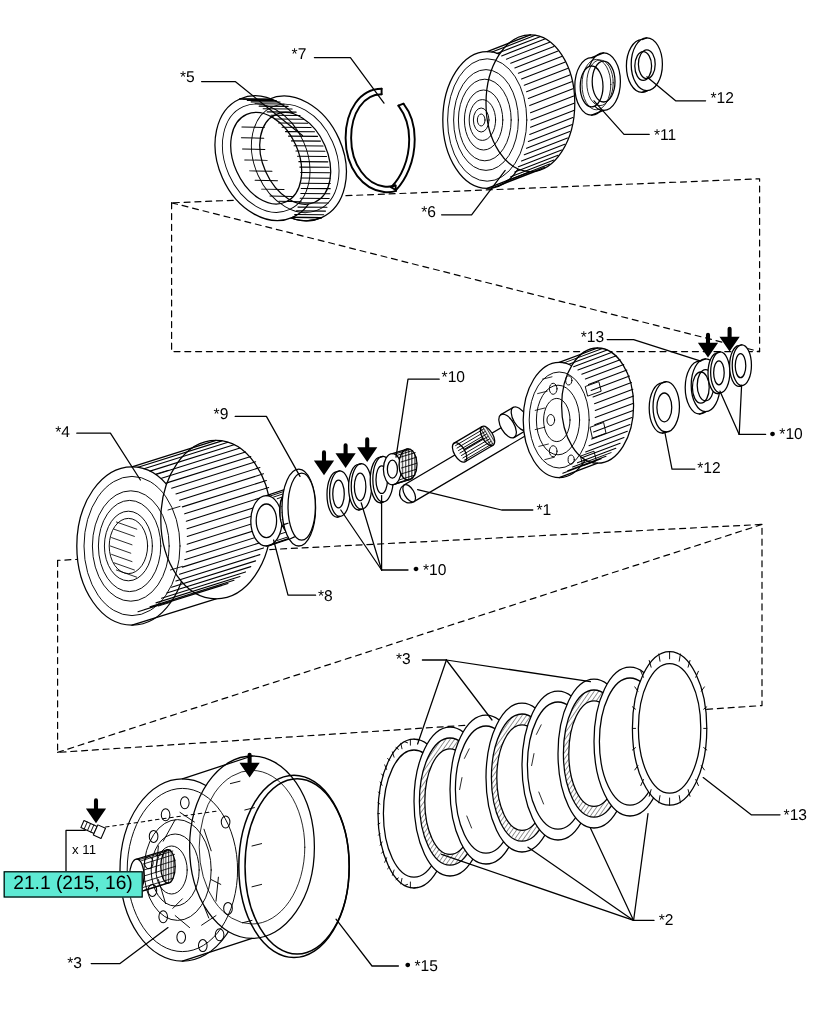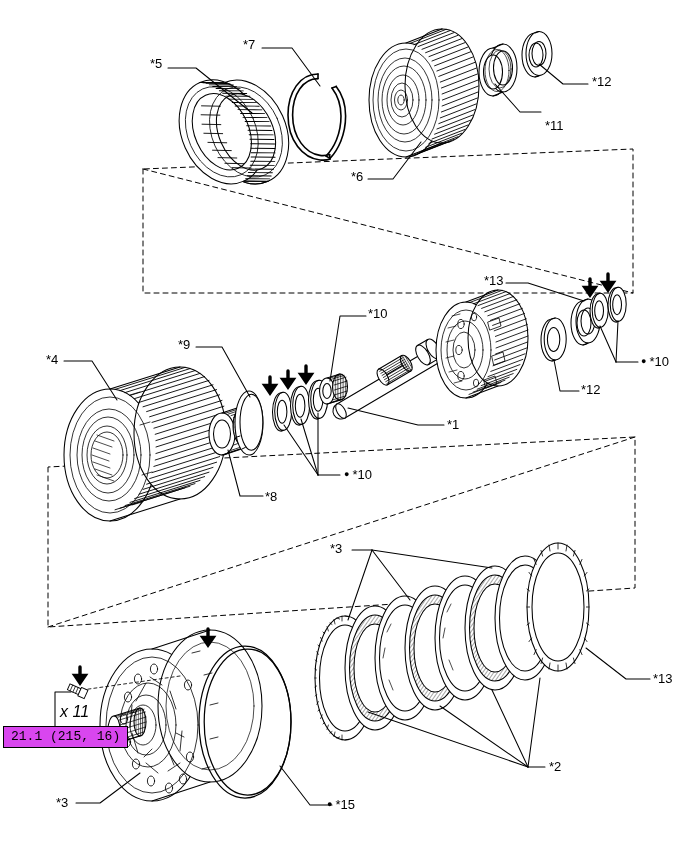--- a/index.html
+++ b/index.html
@@ -5,23 +5,23 @@
 <style>
   html,body{margin:0;padding:0;background:#ffffff;}
   body{width:688px;height:852px;overflow:hidden;
        font-family:"Liberation Sans","DejaVu Sans",sans-serif;color:#000;}
   #stage{position:relative;width:688px;height:852px;background:#fff;}
   #art{position:absolute;left:0;top:0;width:688px;height:852px;}
   .lbl{position:absolute;font-size:13px;line-height:13px;letter-spacing:0px;
        color:#000;white-space:nowrap;font-family:"Liberation Sans","DejaVu Sans",sans-serif;}
   .lbl.bul::before{content:"\25CF";font-size:9px;margin-right:3px;vertical-align:2px;}
   #torquebox{position:absolute;left:3px;top:726px;border:1.3px solid #000;
-             background:#d946ef;padding:3px 7px 4px 7px;font-size:13px;line-height:13px;
-             white-space:nowrap;font-family:Liberation Mono, monospace;}
-  #xcount{position:absolute;left:60px;top:703px;font-size:16px;white-space:nowrap;font-style:italic;}
+             background:#5eead4;padding:3px 7px 4px 7px;font-size:16px;line-height:13px;
+             white-space:nowrap;font-family:Liberation Sans, sans-serif;}
+  #xcount{position:absolute;left:60px;top:703px;font-size:11px;white-space:nowrap;}
 </style>
 </head>
 <body>
 
 <div id="stage">
 
   <svg id="art" viewBox="0 0 688 852" xmlns="http://www.w3.org/2000/svg">
     <defs>
 
       <pattern id="fric" width="3" height="3" patternUnits="userSpaceOnUse" patternTransform="rotate(35)">
@@ -566,35 +566,35 @@
         </g>
         <use href="#blkarrow" x="80" y="678"></use>
       </g>
 
     </g>
   </svg>
 
   <div class="lbl" style="left:150px;top:57px;">*5</div>
   <div class="lbl" style="left:243px;top:38px;">*7</div>
   <div class="lbl" style="left:351px;top:170px;">*6</div>
-  <div class="lbl" style="left:545px;top:119px;">*11</div>
+  <div class="lbl" style="left:545px;top:106px;">*11</div>
   <div class="lbl" style="left:592px;top:75px;">*12</div>
 
   <div class="lbl" style="left:484px;top:274px;">*13</div>
   <div class="lbl" style="left:368px;top:307px;">*10</div>
   <div class="lbl" style="left:178px;top:338px;">*9</div>
   <div class="lbl" style="left:46px;top:353px;">*4</div>
   <div class="lbl bul" style="left:641px;top:355px;">*10</div>
   <div class="lbl" style="left:581px;top:383px;">*12</div>
   <div class="lbl" style="left:447px;top:418px;">*1</div>
   <div class="lbl bul" style="left:344px;top:468px;">*10</div>
   <div class="lbl" style="left:265px;top:490px;">*8</div>
 
   <div class="lbl" style="left:330px;top:542px;">*3</div>
   <div class="lbl" style="left:653px;top:672px;">*13</div>
   <div class="lbl" style="left:549px;top:760px;">*2</div>
-  <div class="lbl bul" style="left:327px;top:798px;text-align:right;">*15</div>
+  <div class="lbl bul" style="left:337px;top:798px;text-align:right;">*15</div>
   <div class="lbl" style="left:56px;top:796px;">*3</div>
 
   <div id="xcount">x 11</div>
   <div id="torquebox">21.1 (215, 16)</div>
 
 </div>
 
 </body></html>

